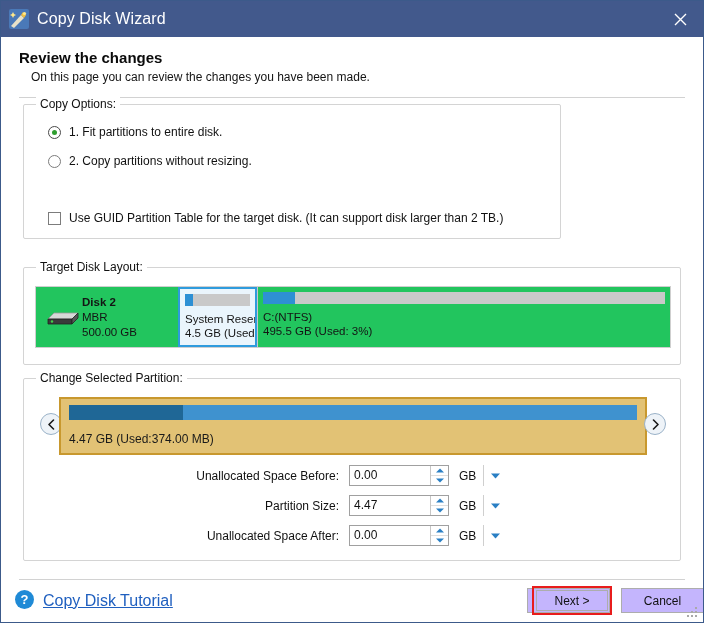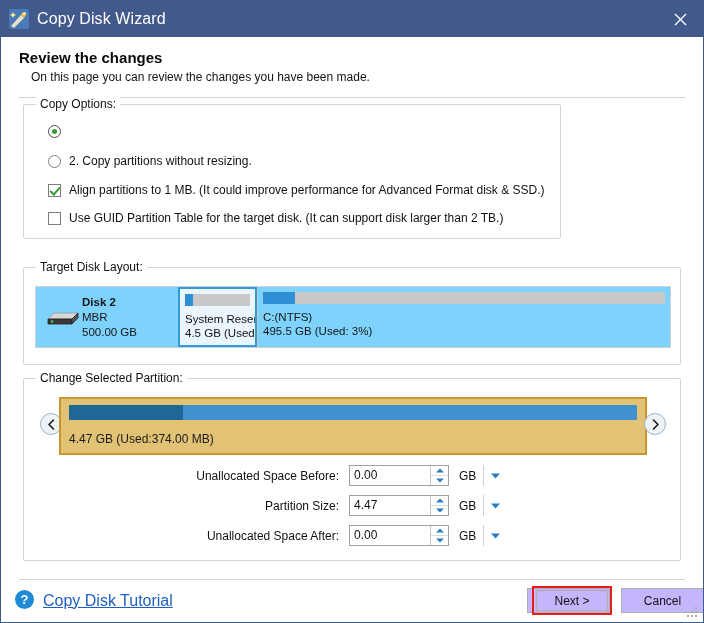--- a/index.html
+++ b/index.html
@@ -152,21 +152,21 @@
     border:solid #2f9e2f;
     border-width: 0 2px 2px 0;
     transform: rotate(42deg);
   }
 
   
   #disk-panel {
     position: absolute;
     left: 11px; top: 18px;
     width: 636px; height: 62px;
-    background: #7dd3fc;
+    background: #22c55e;
     border: 1px solid #cfcfcf;
     box-sizing: border-box;
     display: flex;
     align-items: stretch;
   }
   #disk-info {
     width: 142px;
     display: flex;
     align-items: center;
     flex: 0 0 auto;
@@ -397,31 +397,28 @@
     <div id="header-title">Review the changes</div>
     <div id="header-sub">On this page you can review the changes you have been made.</div>
   </div>
   <div id="header-rule"></div>
 
   <div class="group" id="grp-copy-options">
     <div class="group-legend">Copy Options:</div>
 
     <div class="opt-row" style="top:20px;">
       <span class="radio checked"></span>
+      <span>1. Fit partitions to entire disk.</span>
     </div>
 
     <div class="opt-row" style="top:49px;">
       <span class="radio"></span>
       <span>2. Copy partitions without resizing.</span>
     </div>
 
-    <div class="opt-row" style="top:78px;">
-      <span class="cbox checked"></span>
-      <span>Align partitions to 1 MB.  (It could improve performance for Advanced Format disk &amp; SSD.)</span>
-    </div>
 
     <div class="opt-row" style="top:106px;">
       <span class="cbox"></span>
       <span>Use GUID Partition Table for the target disk. (It can support disk larger than 2 TB.)</span>
     </div>
   </div>
 
   <div class="group" id="grp-target-disk">
     <div class="group-legend">Target Disk Layout:</div>
 

